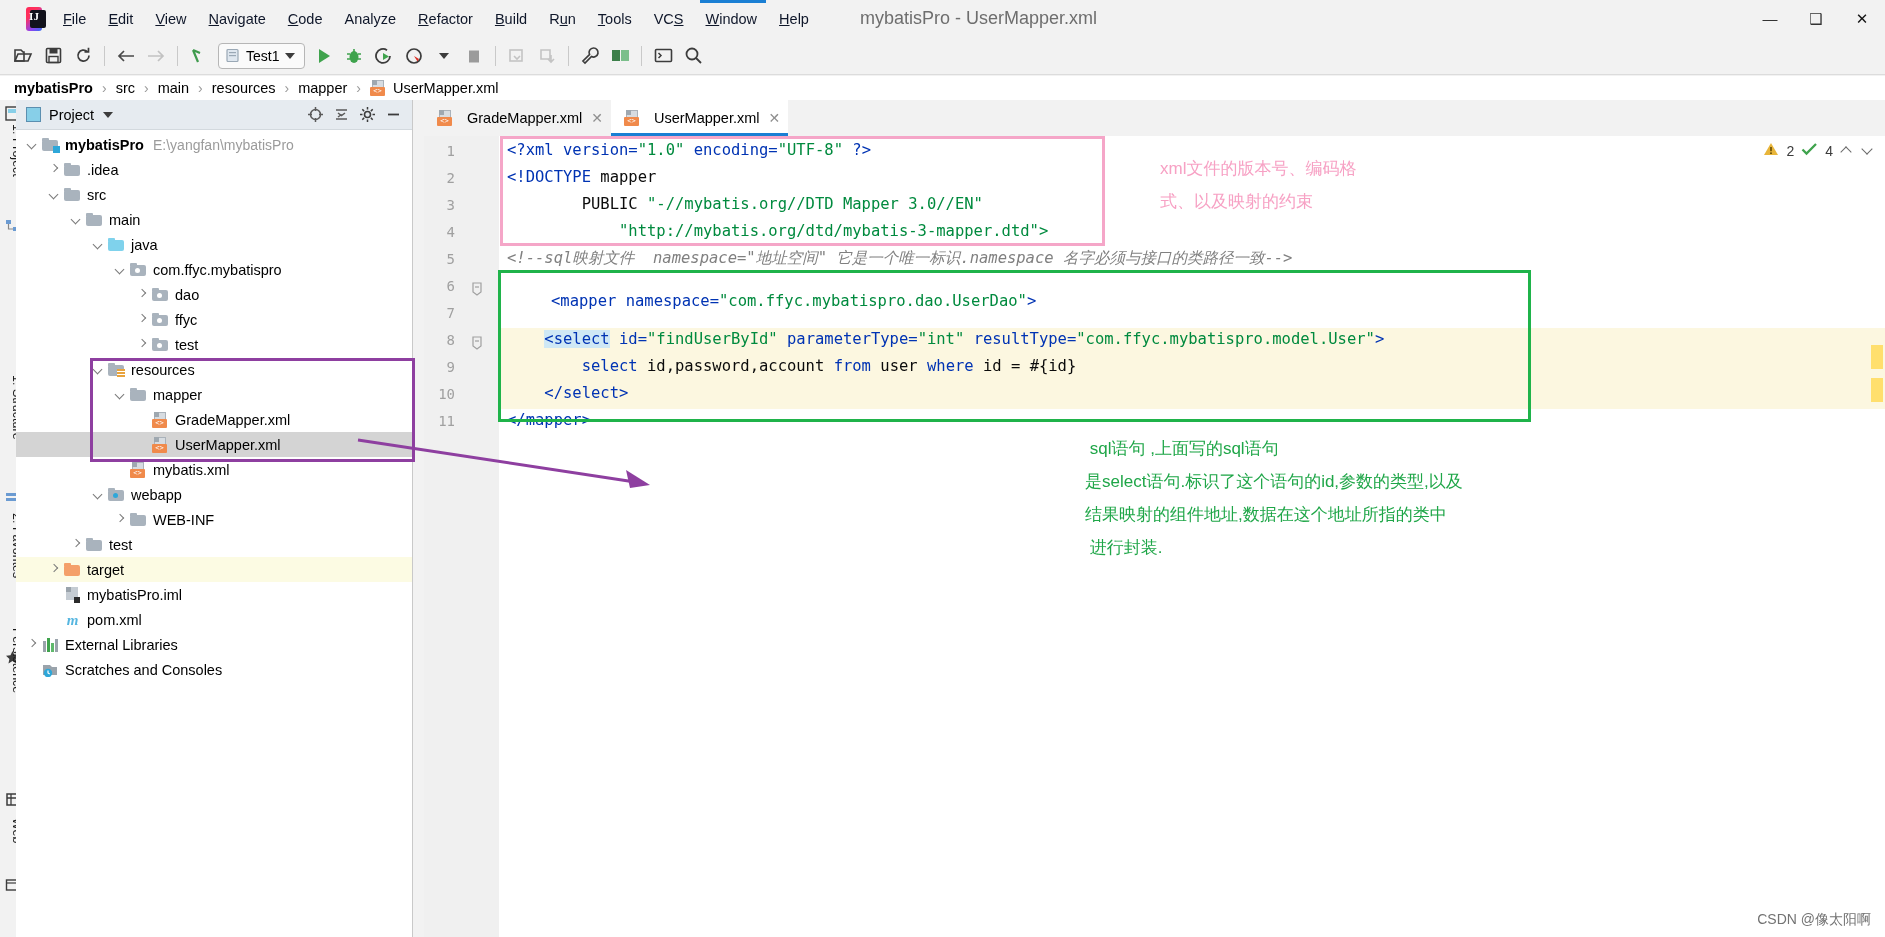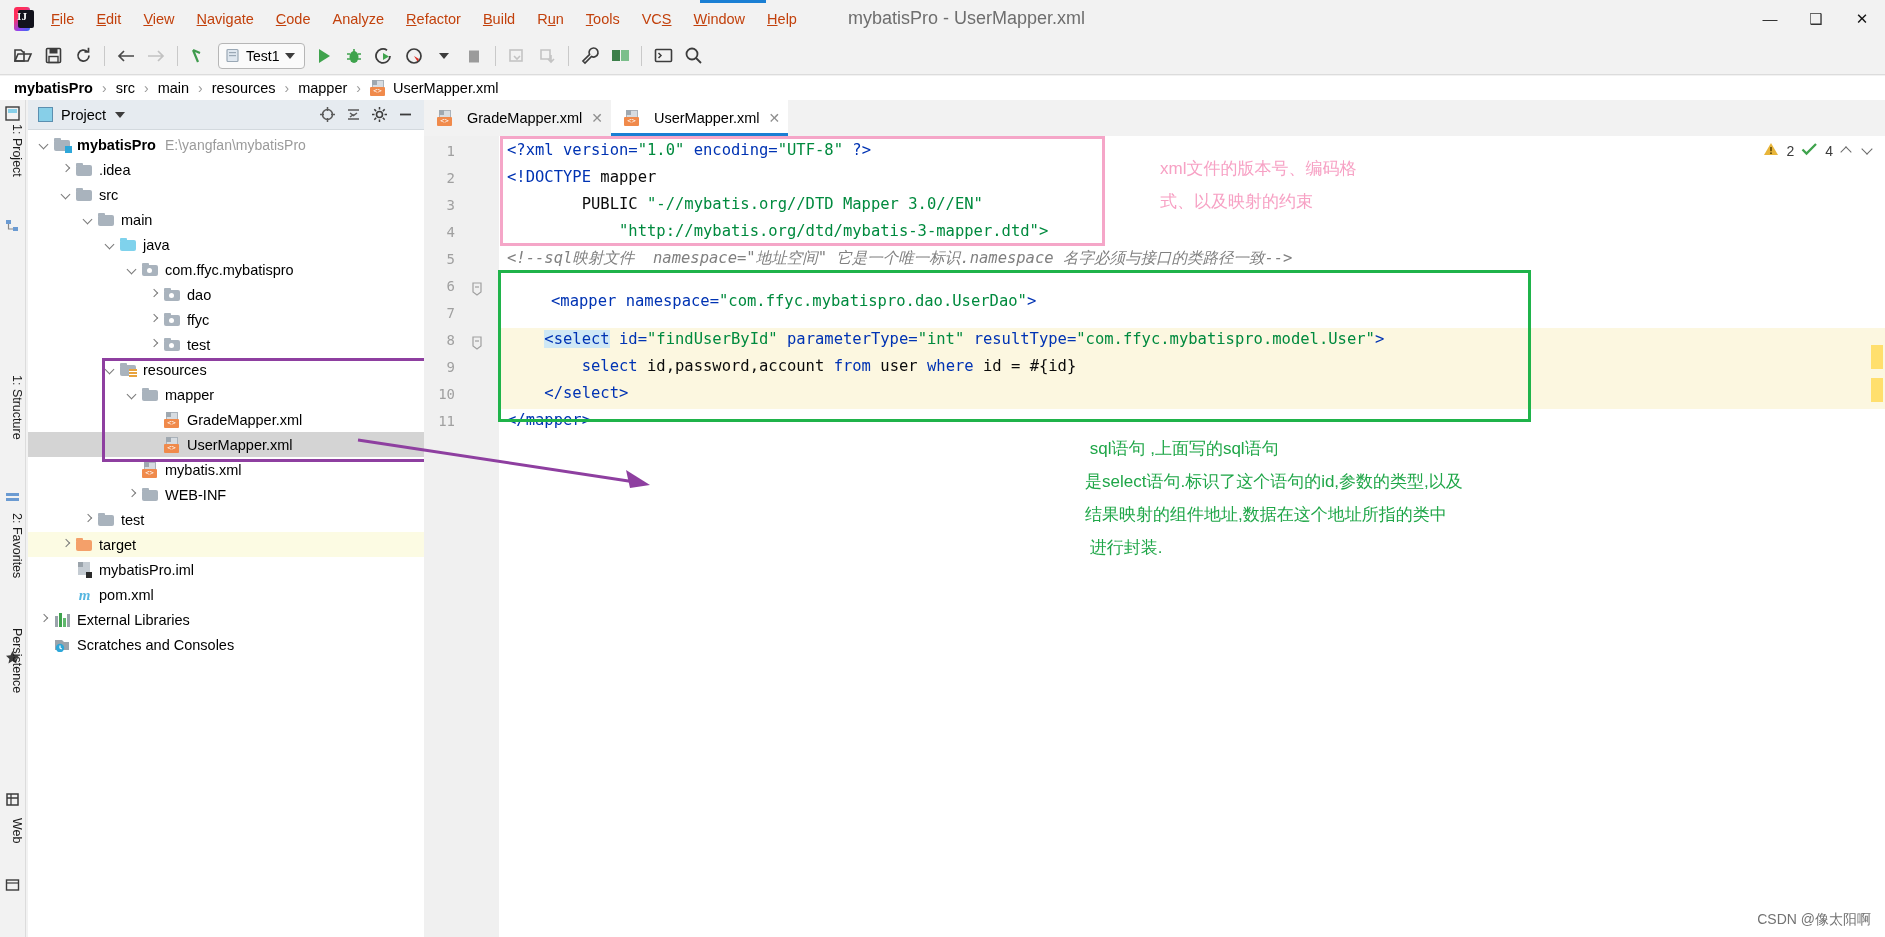--- a/index.html
+++ b/index.html
@@ -13,33 +13,33 @@
   }
   #app { position: relative; width: 1885px; height: 937px; background: #f2f2f2; }
 
   
   .titlebar {
     position: absolute; left: 0; top: 0; width: 1885px; height: 37px;
     background: #f2f2f2;
     display: flex; align-items: center;
   }
   .ij-logo {
-    width: 16px; height: 24px; margin-left: 14px; margin-right: 10px;
+    width: 16px; height: 24px; margin-left: 26px; margin-right: 10px;
     position: relative; flex: none;
   }
   .ij-logo .sq { position: absolute; inset: 0; border-radius: 3px;
     background: linear-gradient(135deg,#fe2857 0%,#fe315d 30%,#8f44f0 70%,#2f6ff2 100%); }
   .ij-logo .inner { position: absolute; left: 4px; top: 3px; width: 16px; height: 18px;
     background:#12121c; border-radius:2px; }
   .ij-logo .letter { position:absolute; left:0; top:0; width:16px; height:18px;
     color:#fff; font-size:11px; font-weight:bold; text-align:center; line-height:18px;
     font-family:"Liberation Serif", serif; }
   .menubar { display: flex; align-items: center; gap: 0px; }
   .menu-item {
-    padding: 3px 11px; font-size: 14.5px; color: #c2410c;
+    padding: 3px 11px; font-size: 14.5px; color: #0f172a;
     font-family: "Liberation Sans", sans-serif; cursor: default;
     white-space: nowrap;
   }
   .menu-item .mn { text-decoration: underline; }
   .win-title {
     margin-left: 40px; color: #6e6e6e; font-size: 18px; white-space: nowrap;
   }
   .win-ctrls {
     position: absolute; right: 0; top: 0; height: 37px;
     display: flex; align-items: center;
@@ -83,21 +83,21 @@
   .vtab {
     position: absolute; left: 2px; width: 22px;
     writing-mode: vertical-rl; text-orientation: mixed;
     font-size: 12.5px; color: #1b1b1b; white-space: nowrap;
     letter-spacing: 0px;
   }
   .vicon { position:absolute; left:5px; width:15px; height:15px; }
 
   
   .projpanel {
-    position:absolute; left:28px; top:100px; width:397px; height:837px;
+    position:absolute; left:16px; top:100px; width:397px; height:837px;
     background:#ffffff; border-right: 1px solid #c9c9c9;
   }
   .proj-header {
     height: 30px; background:#e6ebf0; display:flex; align-items:center;
     padding: 0 6px 0 10px; border-bottom: 1px solid #d3d9de;
   }
   .proj-header .sqicon { width:15px;height:15px;border:1.5px solid #5b8fb0; background:#87cfe8; margin-right:8px; }
   .proj-header .ttl { font-size:14.5px; color:#000; }
   .proj-header .hcaret { margin-left:9px; }
   .proj-header .sp { flex:1; }
@@ -561,20 +561,30 @@
         </div>
         <div class="trow">
           <span style="display:inline-block;width:98px"></span>
           <span class="arrow"></span>
           <span class="xicon">
             <span class="pg"></span>
             <span class="fold"></span>
             <span class="tagbox">&lt;&gt;</span>
           </span>
           <span class="tlabel">mybatis.xml</span>
+        </div>
+        <div class="trow">
+          <span style="display:inline-block;width:76px"></span>
+          <span class="arrow d"></span>
+          <span class="ficon">
+            <span class="tab"></span>
+            <span class="body"></span>
+            <span class="dotb"></span>
+          </span>
+          <span class="tlabel">webapp</span>
         </div>
         <div class="trow">
           <span style="display:inline-block;width:98px"></span>
           <span class="arrow r"></span>
           <span class="ficon">
             <span class="tab"></span>
             <span class="body"></span>
           </span>
           <span class="tlabel">WEB-INF</span>
         </div>

